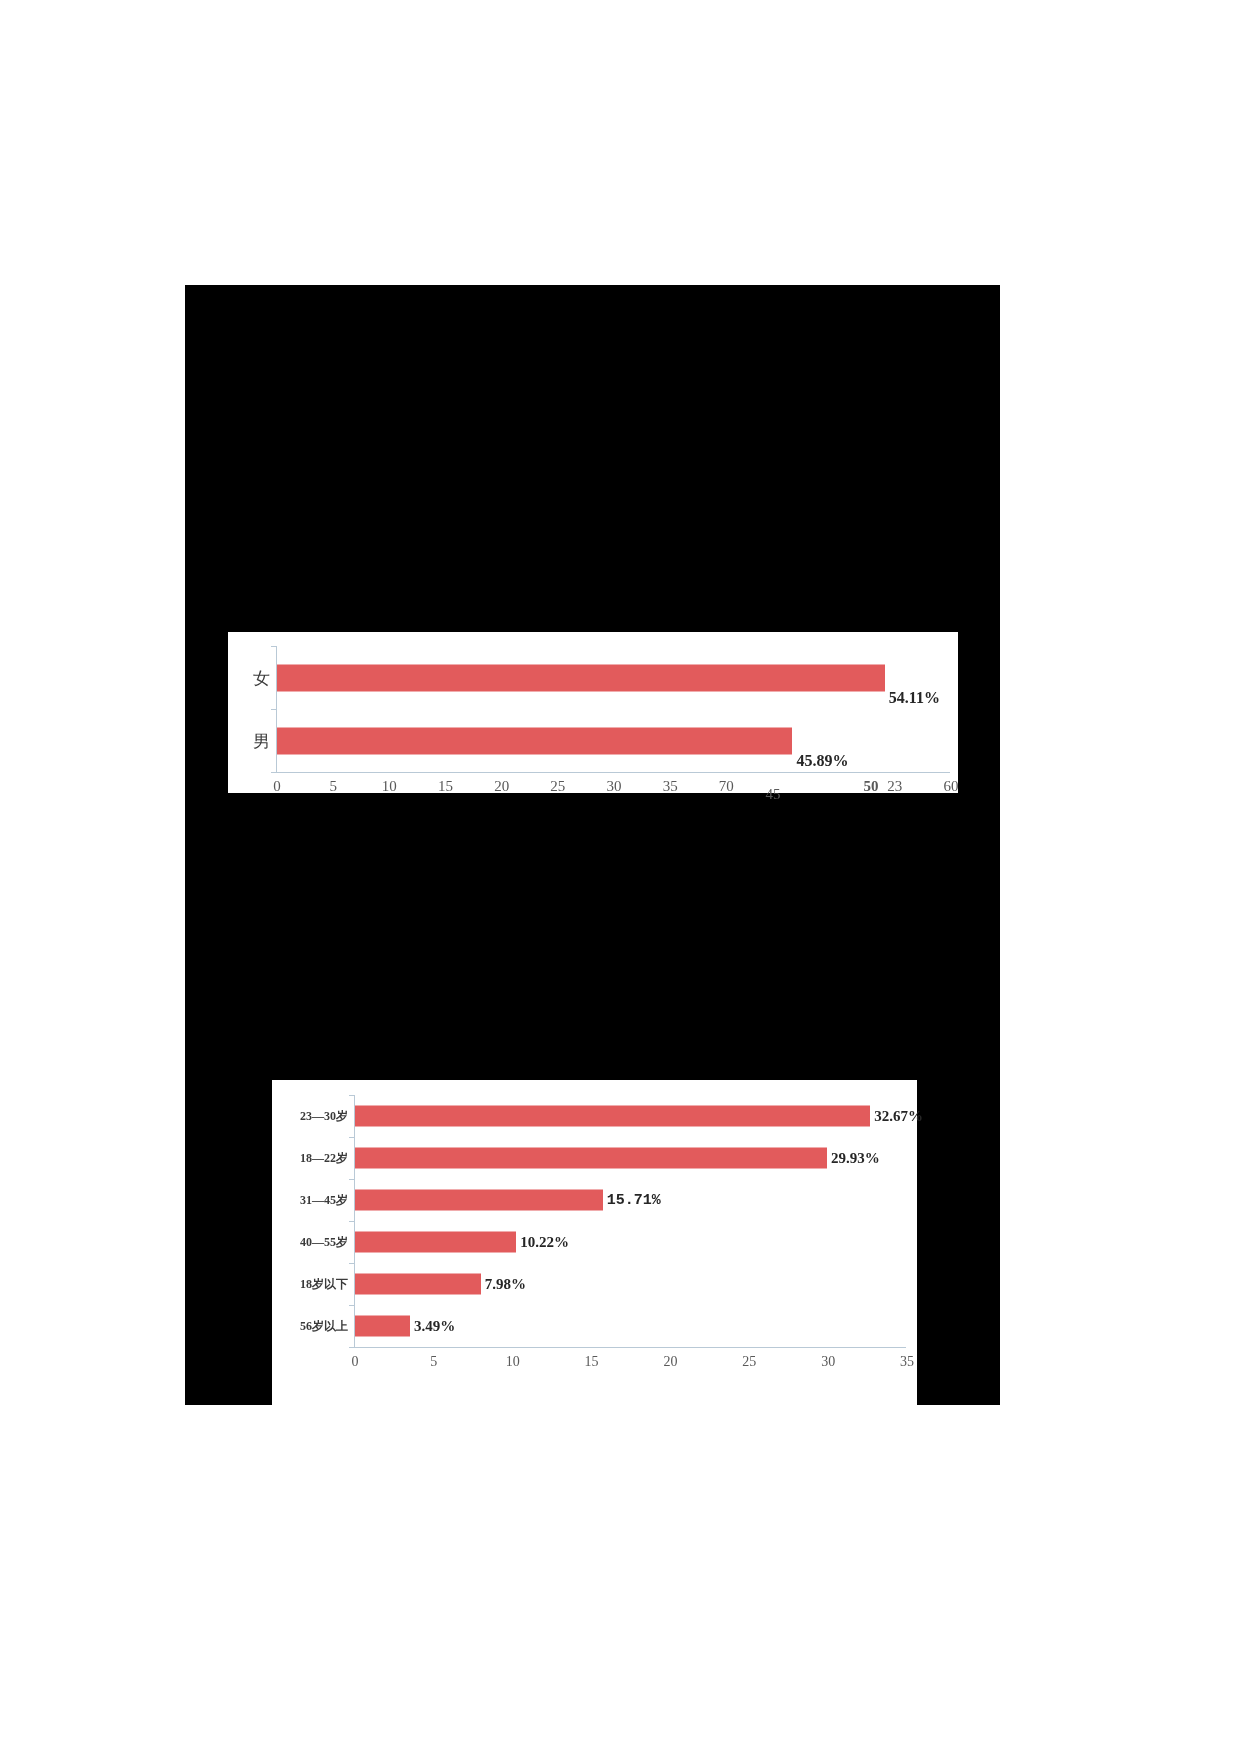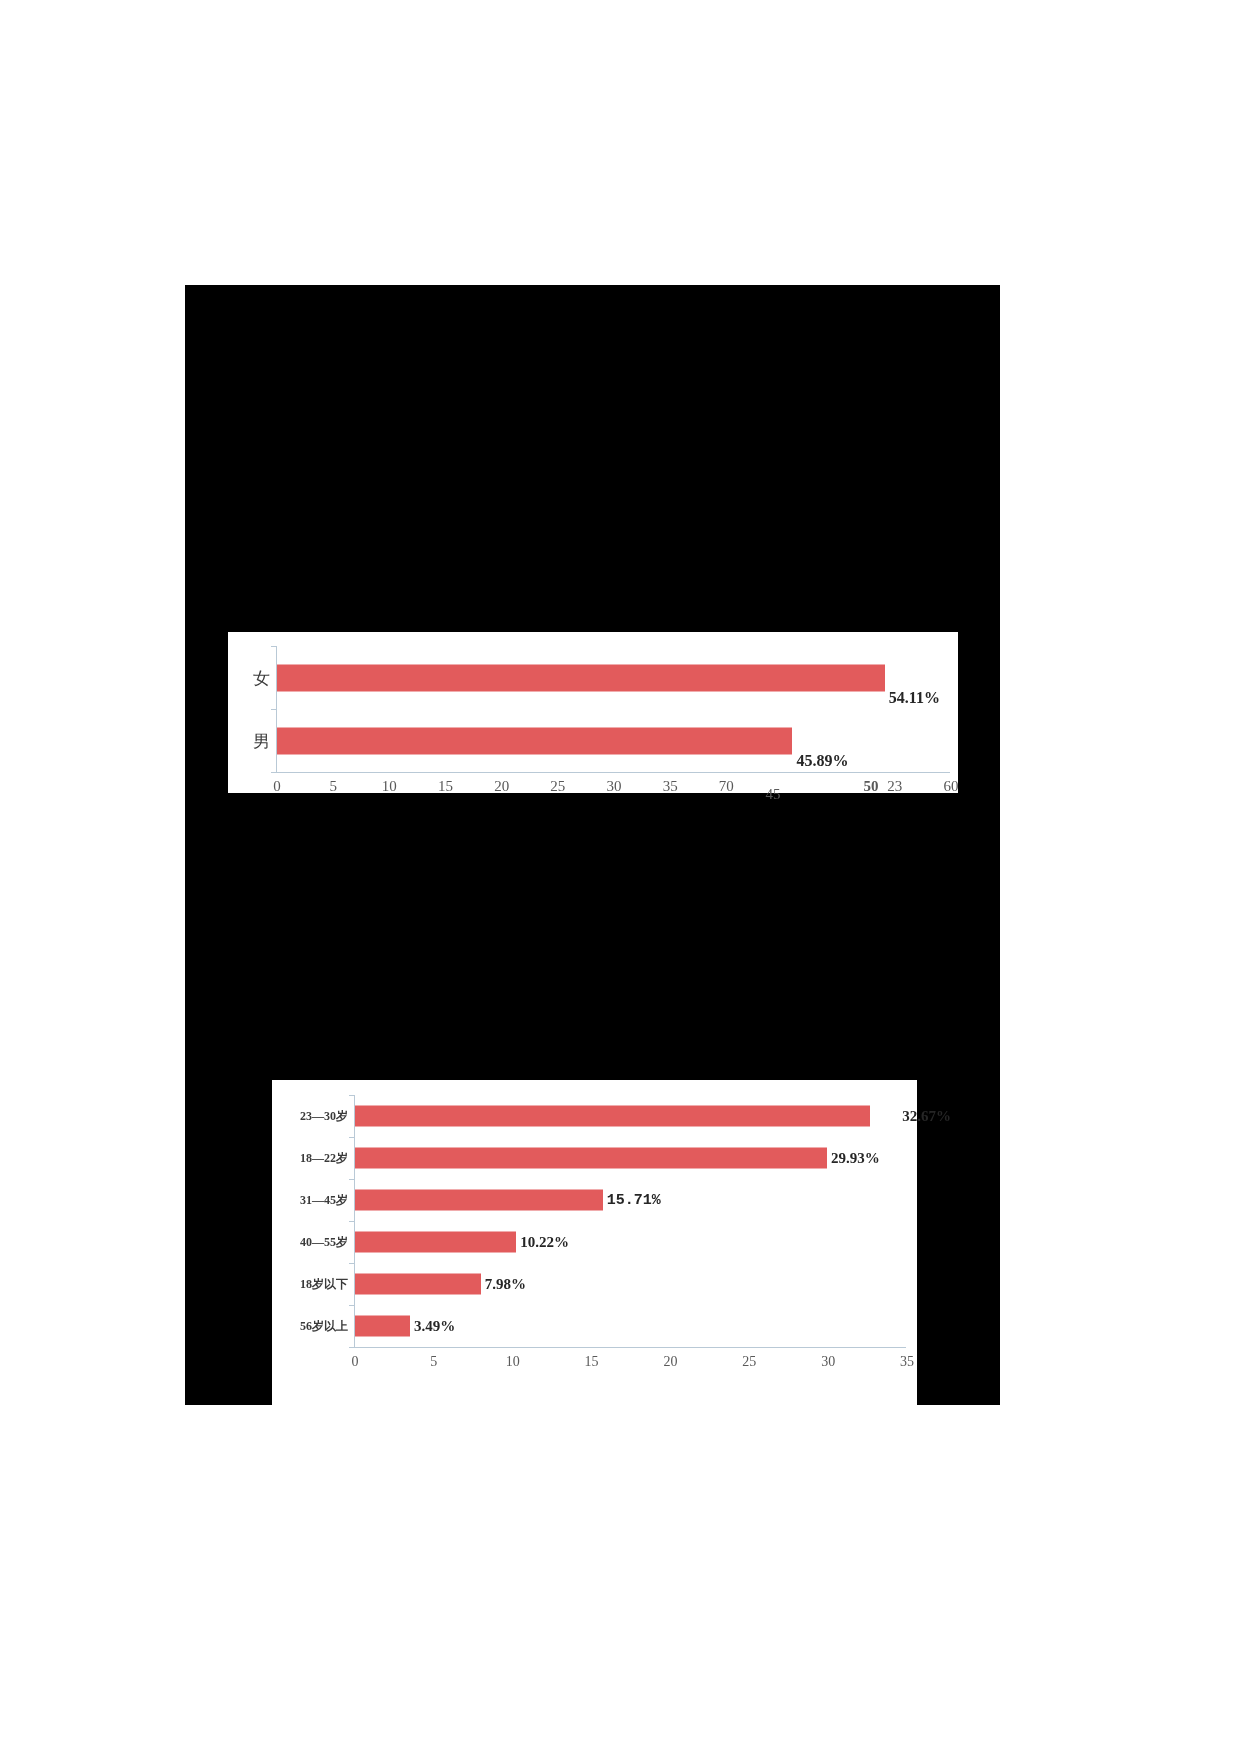--- a/index.html
+++ b/index.html
@@ -185,21 +185,21 @@
           <div class="cat-label" style="top: 78px;">18—22岁</div>
           <div class="cat-label" style="top: 120px;">31—45岁</div>
           <div class="cat-label" style="top: 162px;">40—55岁</div>
           <div class="cat-label" style="top: 204px;">18岁以下</div>
           <div class="cat-label" style="top: 246px;">56岁以上</div>
         </div>
       <div class="v-axis"></div>
       <div class="h-axis"></div>
     <div class="v-tick" style="left: 77px; top: 15px;"></div>
         <div class="bar" style="top: 36px; width: 515.253px; background: rgb(226, 91, 92);"></div>
-        <div class="bar-value" style="top: 36px; left: 602.253px; margin-left: 28px;">32.67%</div>
+        <div class="bar-value" style="top: 36px; left: 602.253px;">32.67%</div>
         <div class="v-tick" style="left: 77px; top: 57px;"></div>
         <div class="bar" style="top: 78px; width: 472.039px; background: rgb(226, 91, 92);"></div>
         <div class="bar-value" style="top: 78px; left: 559.039px;">29.93%</div>
         <div class="v-tick" style="left: 77px; top: 99px;"></div>
         <div class="bar" style="top: 120px; width: 247.769px; background: rgb(226, 91, 92);"></div>
         <div class="bar-value" style="top: 120px; left: 334.769px; font-family: Liberation Mono, monospace;">15.71%</div>
         <div class="v-tick" style="left: 77px; top: 141px;"></div>
         <div class="bar" style="top: 162px; width: 161.184px; background: rgb(226, 91, 92);"></div>
         <div class="bar-value" style="top: 162px; left: 248.184px;">10.22%</div>
         <div class="v-tick" style="left: 77px; top: 183px;"></div>

